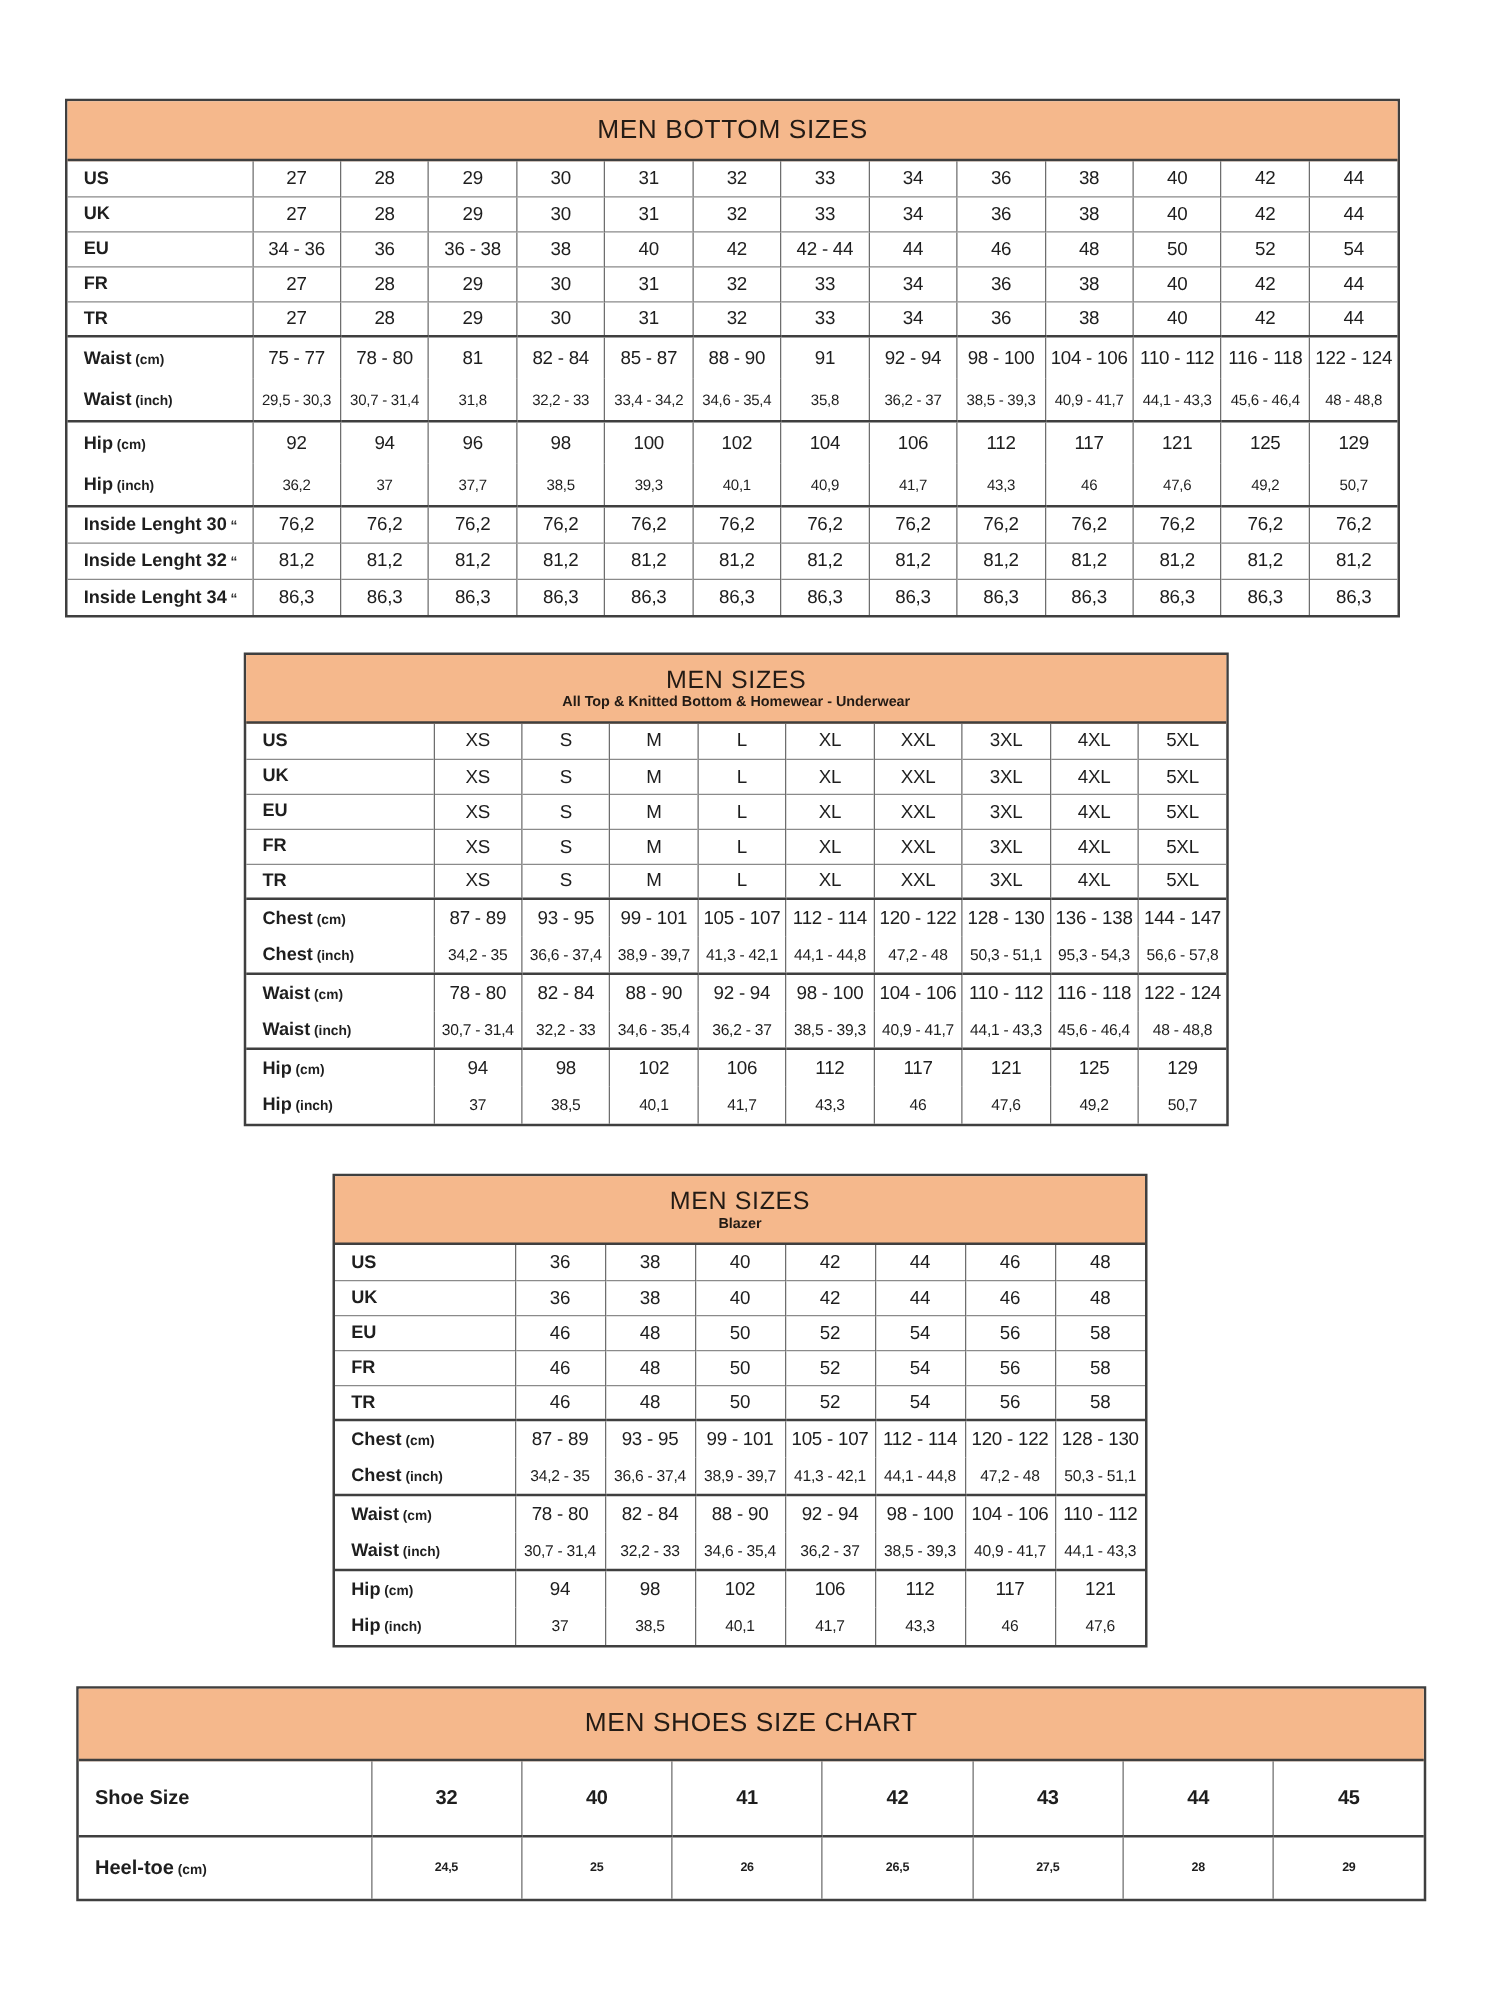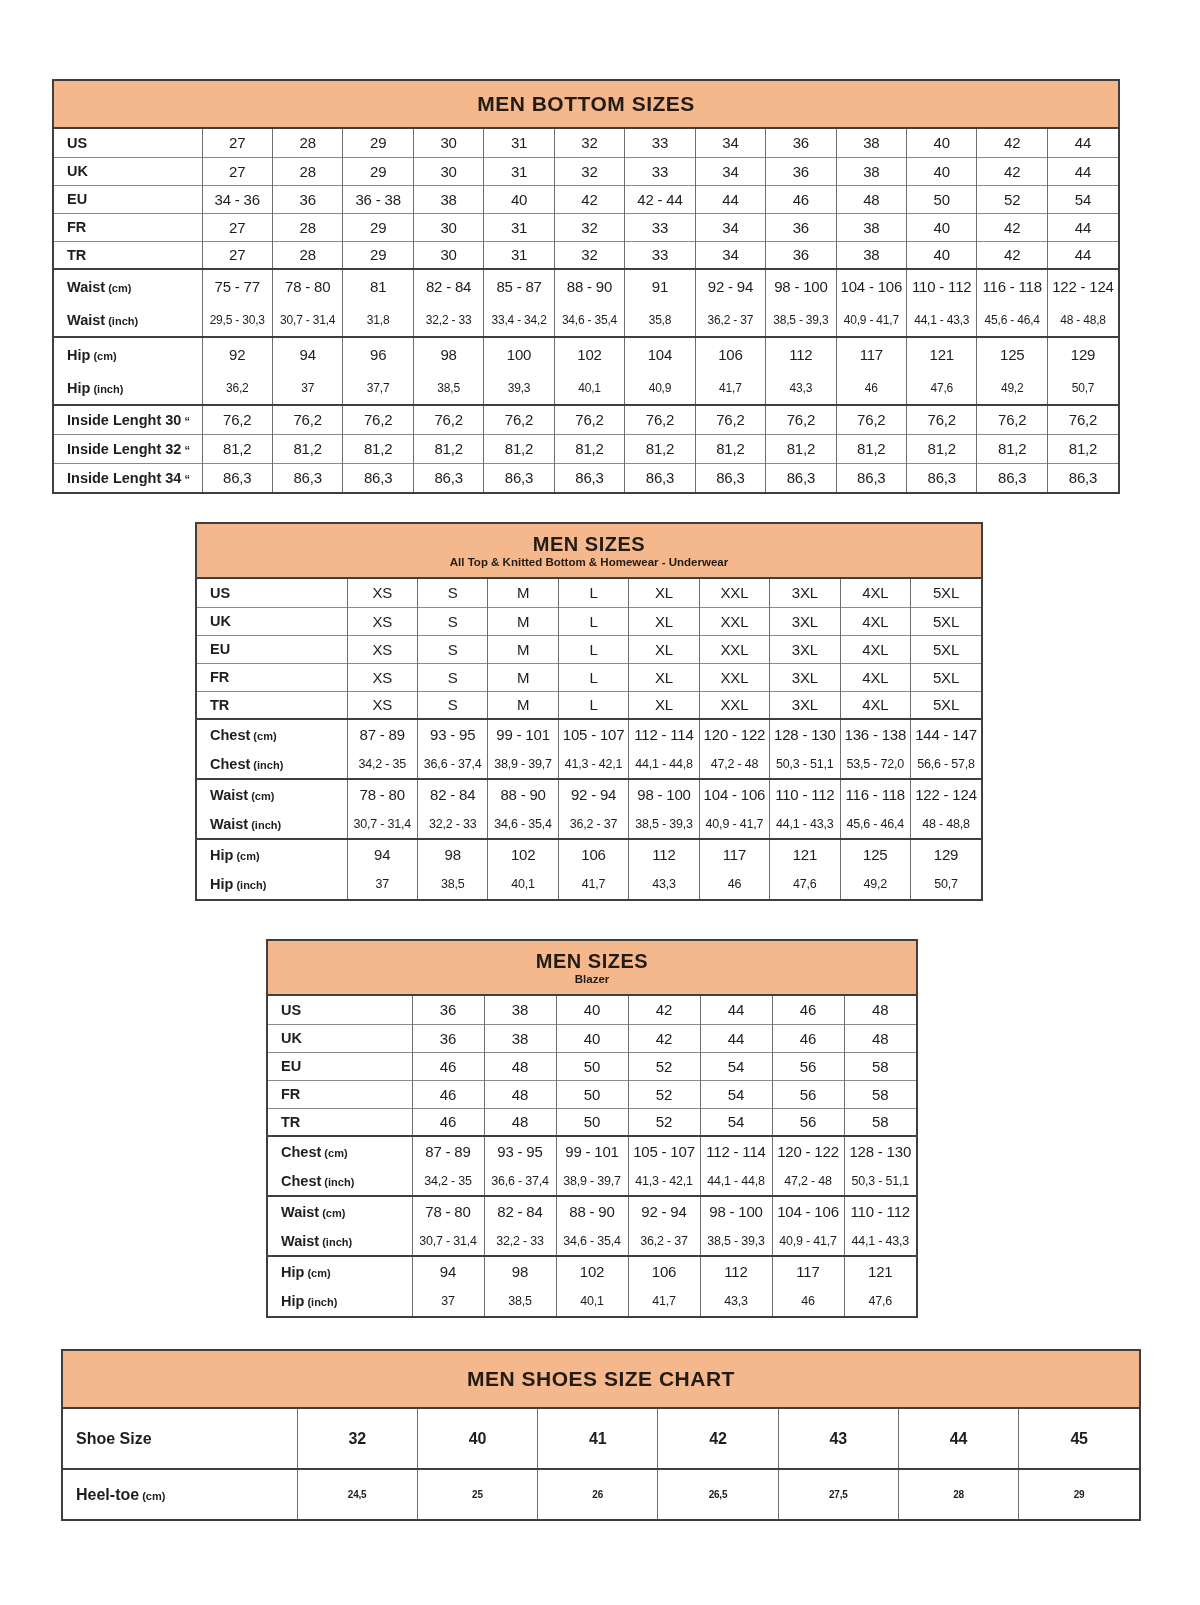--- a/index.html
+++ b/index.html
@@ -24,21 +24,21 @@
   .tbl-head {
     background: var(--peach, #F5B88C);
     border-bottom: 2px solid #3f3f3f;
     display: flex; flex-direction: column; justify-content: center; align-items: center;
     text-align: center;
   }
   .t1 .tbl-head { height: 48px; }
   .t2 .tbl-head, .t3 .tbl-head { height: 55px; }
   .t4 .tbl-head { height: 58px; }
   .tbl-title {
-    font-weight: 700; font-size: 21px; letter-spacing: 0.5px; color: #231b15;
+    font-weight: 400; font-size: 21px; letter-spacing: 0.5px; color: #231b15;
   }
   .t2 .tbl-title, .t3 .tbl-title { font-size: 20px; line-height: 21px; }
   .tbl-sub {
     font-weight: 700; font-size: 11.5px; color: #231b15; margin-top: 1px;
   }
 
   table { width: 100%; border-collapse: collapse; table-layout: fixed; padding-left: 43px; }
   td { vertical-align: middle; }
   .tbl td + td { border-left: 1px solid #6e6e6e; }
 
@@ -393,21 +393,21 @@
             </tr>
             <tr class="sep-none" data-kind="inch">
               <td class="lbl"><span class="lbl-main">Chest</span><span class="lbl-unit"> (inch)</span></td>
               <td class="val">34,2 - 35</td>
               <td class="val">36,6 - 37,4</td>
               <td class="val">38,9 - 39,7</td>
               <td class="val">41,3 - 42,1</td>
               <td class="val">44,1 - 44,8</td>
               <td class="val">47,2 - 48</td>
               <td class="val">50,3 - 51,1</td>
-              <td class="val">53,5 - 72,0</td>
+              <td class="val">95,3 - 54,3</td>
               <td class="val">56,6 - 57,8</td>
             </tr>
             <tr class="sep-thick" data-kind="cm">
               <td class="lbl"><span class="lbl-main">Waist</span><span class="lbl-unit"> (cm)</span></td>
               <td class="val">78 - 80</td>
               <td class="val">82 - 84</td>
               <td class="val">88 - 90</td>
               <td class="val">92 - 94</td>
               <td class="val">98 - 100</td>
               <td class="val">104 - 106</td>

